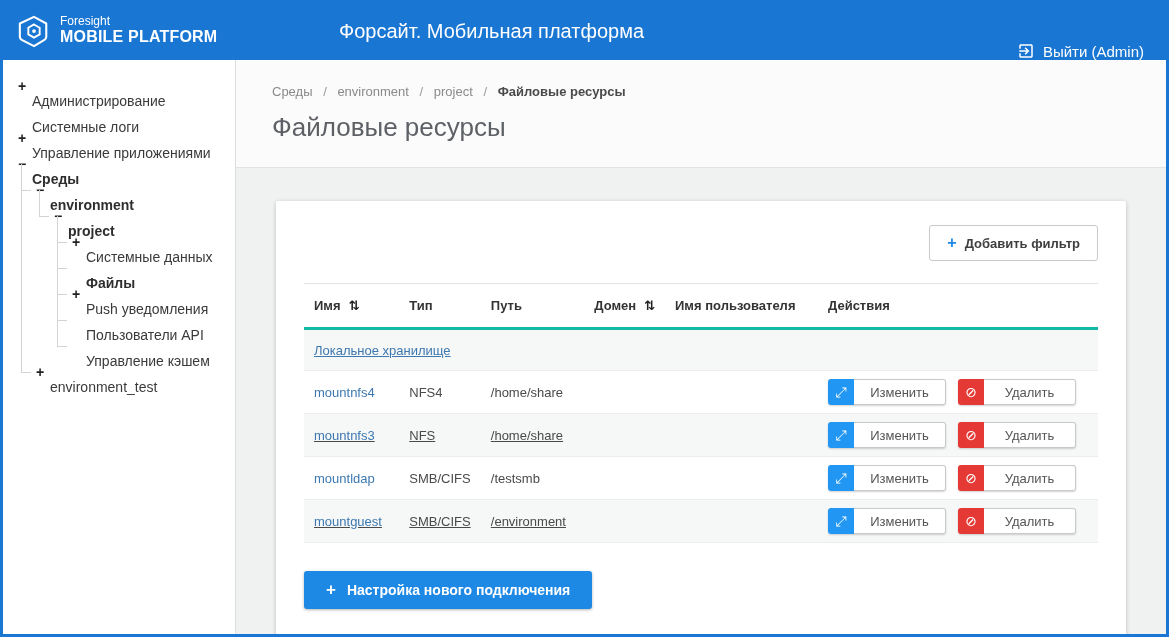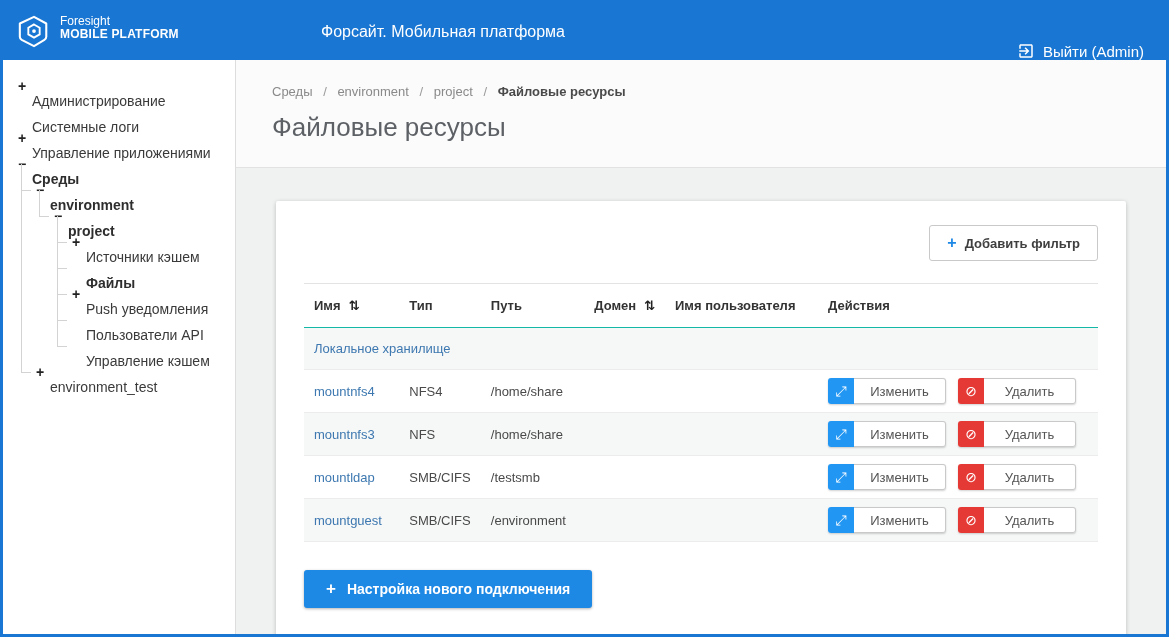--- a/index.html
+++ b/index.html
@@ -5,22 +5,22 @@
   * { margin:0; padding:0; box-sizing:border-box; }
   html,body { width:1169px; height:637px; font-family:"Liberation Sans","DejaVu Sans",sans-serif; }
   .app { width:1169px; height:637px; border:3px solid #1976d2; display:flex; flex-direction:column; background:#f0f1f1; overflow:hidden; }
 
   
   .header { height:57px; background:#1976d2; color:#fff; display:flex; align-items:center; position:relative; flex:0 0 57px; }
   .logo { display:flex; padding-left:14px; width:233px; }
   .logo-icon { width:34px; height:34px; margin-right:9px; }
   .logo-text { line-height:1.15; }
   .logo-line1 { font-size:12px; font-weight:400; }
-  .logo-line2 { font-size:12px; font-weight:700; letter-spacing:.2px; }
-  .app-title { position:absolute; left:318px; top:0; line-height:57px; font-size:16px; }
+  .logo-line2 { font-size:16px; font-weight:700; letter-spacing:.2px; }
+  .app-title { position:absolute; left:336px; top:0; line-height:57px; font-size:20px; }
   .logout { position:absolute; right:22px; top:0; height:57px; display:flex; align-items:flex-end; font-size:15px; cursor:pointer; }
   .logout-icon { width:18px; height:18px; margin-right:8px; }
 
   
   .body-row { flex:1; display:flex; min-height:0; }
 
   
   .sidebar { width:233px; background:#fff; border-right:1px solid #ddd; padding:13px 0 0 0; font-size:14px; color:#3a3a3a; overflow:hidden; }
   .tree-item { position:relative; height:26px; display:flex; align-items:center; cursor:pointer; white-space:nowrap; }
   .tree-item .toggle { display:inline-block; width:14px; text-align:center; font-weight:700; color:#222; margin-right:3px; flex:0 0 14px; }
@@ -49,24 +49,24 @@
   .page-title { margin-top:13px; font-size:26px; font-weight:400; color:#5d6166; }
 
   .content { flex:1; padding:33px 40px; overflow:hidden; }
   .card { background:#fff; border-radius:2px; box-shadow:0 1px 4px rgba(0,0,0,.22); padding:24px 28px 30px 28px; }
 
   .filter-row { text-align:right; }
   .filter-btn { display:inline-flex; align-items:center; background:#fff; border:1px solid #c9c9c9; border-radius:3px; height:36px; padding:0 17px; font-size:13px; font-weight:700; color:#3f3f3f; cursor:pointer; font-family:inherit; }
   .filter-btn .plus { color:#1e88e5; font-weight:700; font-size:16px; margin-right:8px; }
 
   table { width:100%; border-collapse:collapse; margin-top:22px; font-size:13px; }
-  th { text-align:left; font-weight:700; color:#333; padding:14px 10px; border-top:1px solid #e3e3e3; border-bottom:1px solid #14b8a6; white-space:nowrap; }
+  th { text-align:left; font-weight:700; color:#333; padding:14px 10px; border-top:1px solid #e3e3e3; border-bottom:3px solid #14b8a6; white-space:nowrap; }
   th .sort { margin-left:8px; font-size:13px; color:#222; cursor:pointer; }
   td { padding:8px 10px; border-bottom:1px solid #ececec; color:#4a4a4a; height:42px; }
-  tr.alt td { background:#f6f7f7; }
+  tr.alt td { background:#f6f7f7;text-decoration:underline; }
   .link { color:#3d78b0; cursor:pointer; text-decoration:none; }
   .group-cell { color:#3d78b0; }
 
   .actions-cell { white-space:nowrap; }
   .act-group { display:inline-flex; align-items:stretch; margin-right:12px; box-shadow:0 1px 2px rgba(0,0,0,.18); border-radius:3px; vertical-align:middle; cursor:pointer; }
   .act-icon { width:26px; height:26px; border-radius:3px 0 0 3px; color:#fff; display:flex; align-items:center; justify-content:center; font-size:14px; flex:0 0 26px; }
   .act-icon.edit { background:#2196f3; }
   .act-icon.del { background:#e53935; }
   .act-btn { height:26px; min-width:92px; background:#fff; border:1px solid #c9c9c9; border-left:none; border-radius:0 3px 3px 0; color:#555; font-size:13px; padding:0 14px; display:flex; align-items:center; justify-content:center; }
 
@@ -121,21 +121,21 @@
       <div class="tree-item lvl1 bold">
         <span class="toggle">−</span>
         <span class="label">environment</span>
       </div>
       <div class="tree-item lvl2 bold">
         <span class="toggle">−</span>
         <span class="label">project</span>
       </div>
       <div class="tree-item lvl3">
         <span class="toggle">+</span>
-        <span class="label">Источники кэшем</span>
+        <span class="label">Системные данных</span>
       </div>
       <div class="tree-item lvl3 bold">
         <span class="toggle"></span>
         <span class="label">Файлы</span>
       </div>
       <div class="tree-item lvl3">
         <span class="toggle">+</span>
         <span class="label">Push уведомления</span>
       </div>
       <div class="tree-item lvl3">

